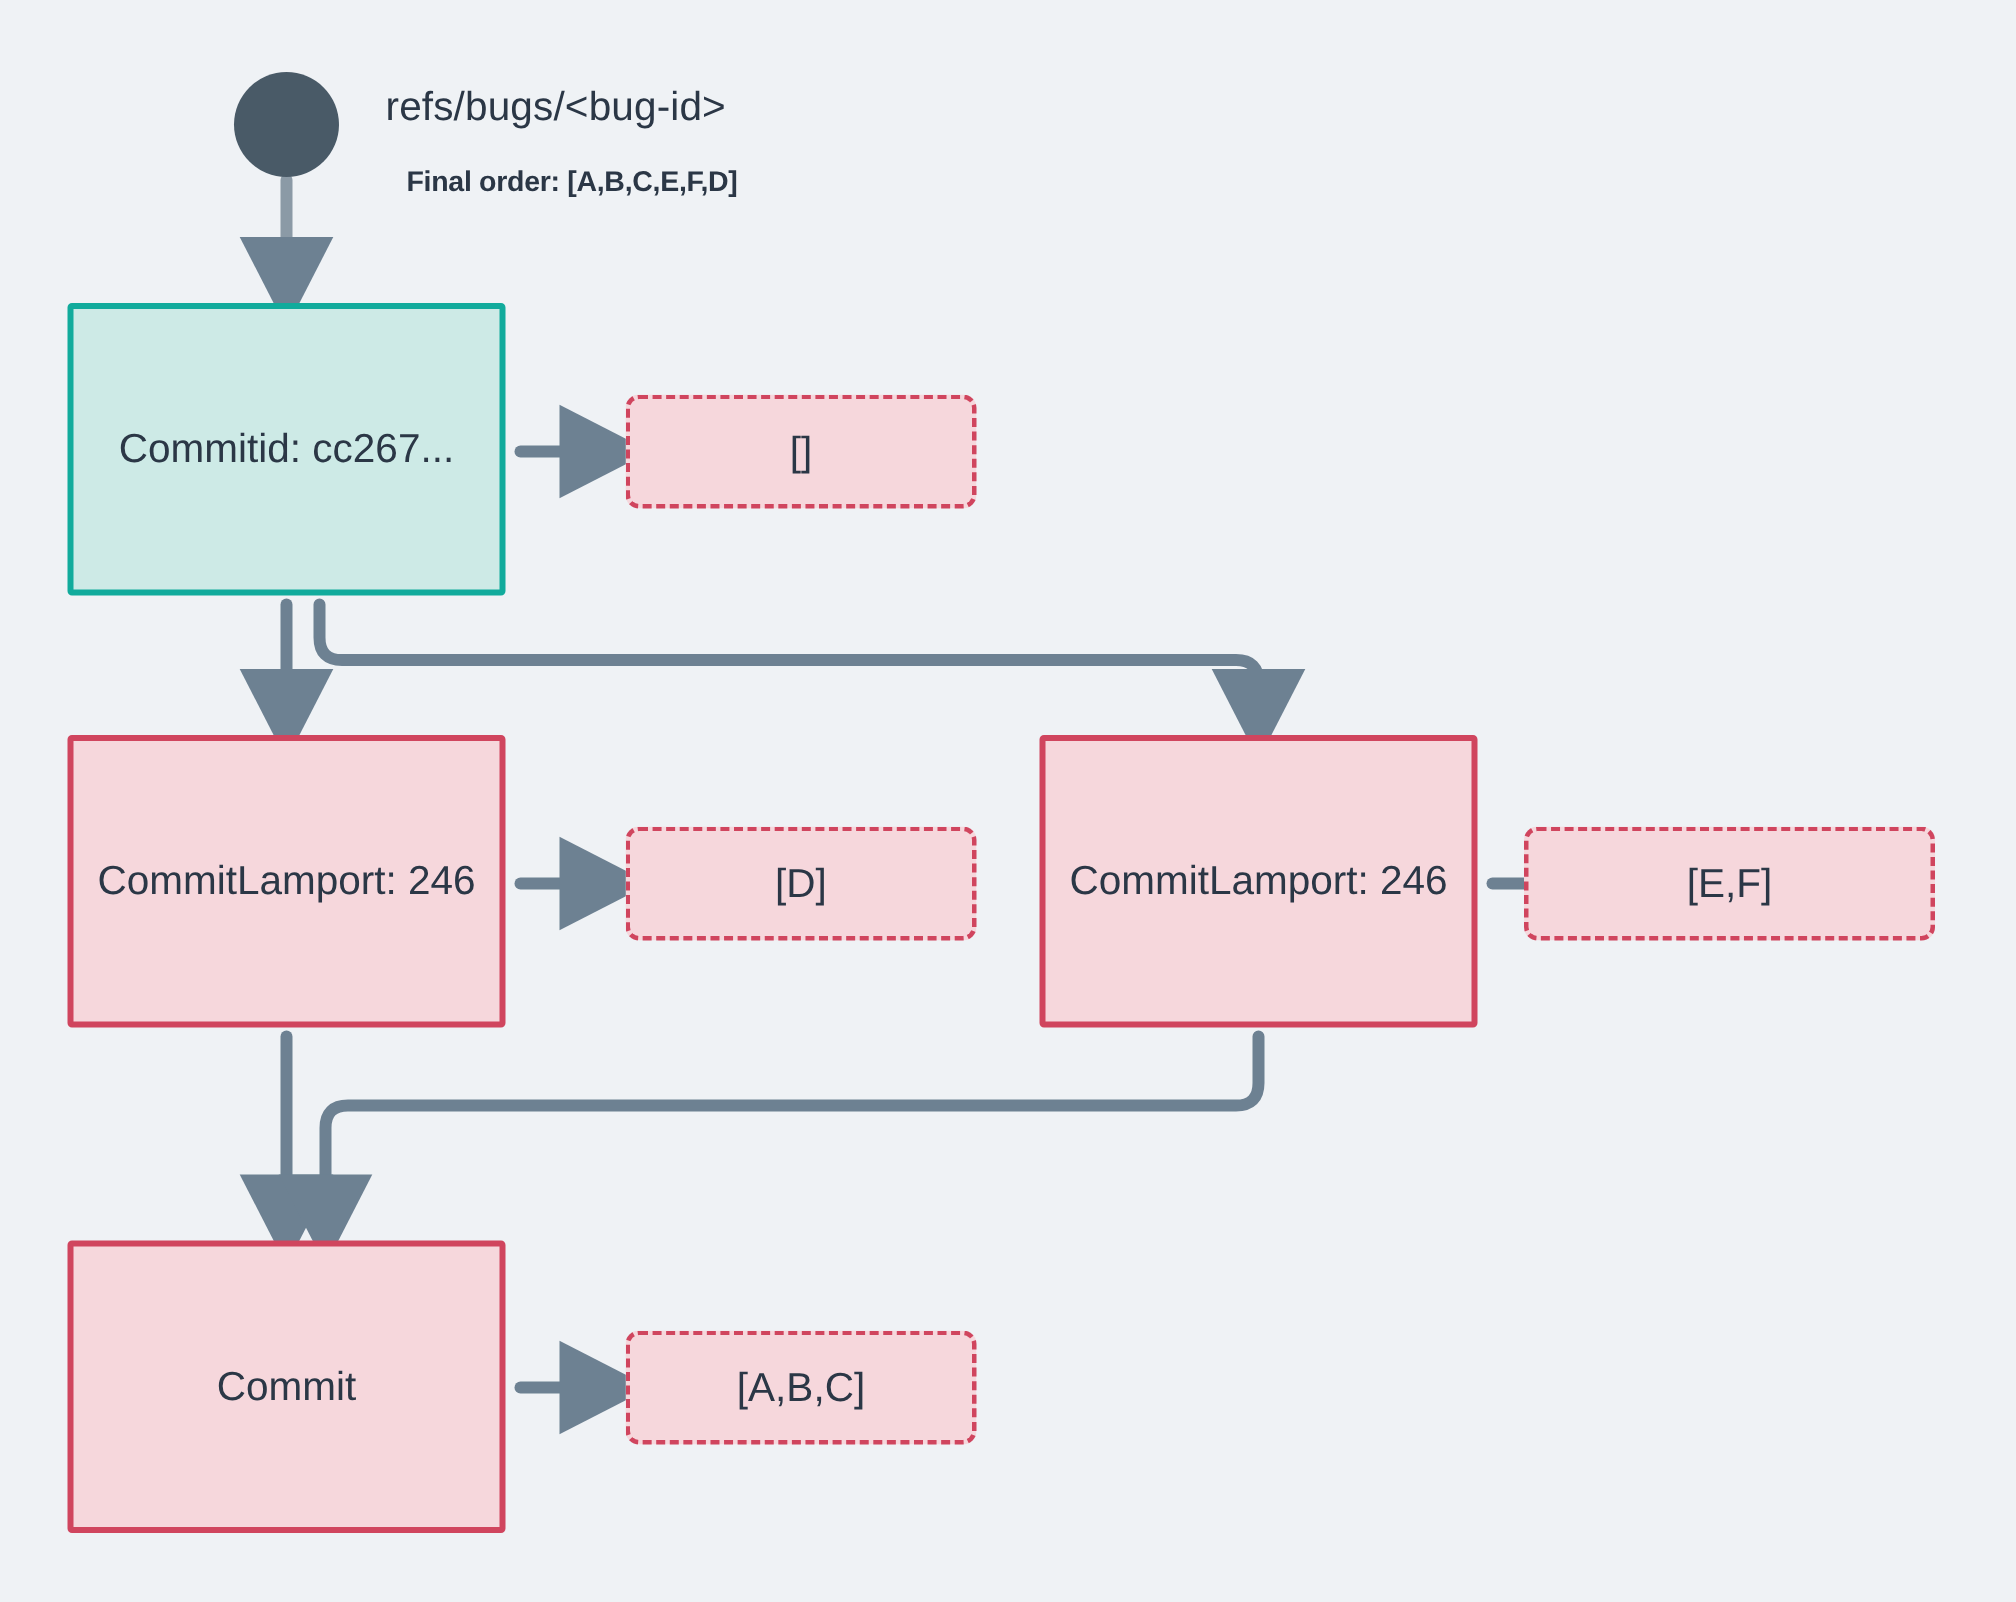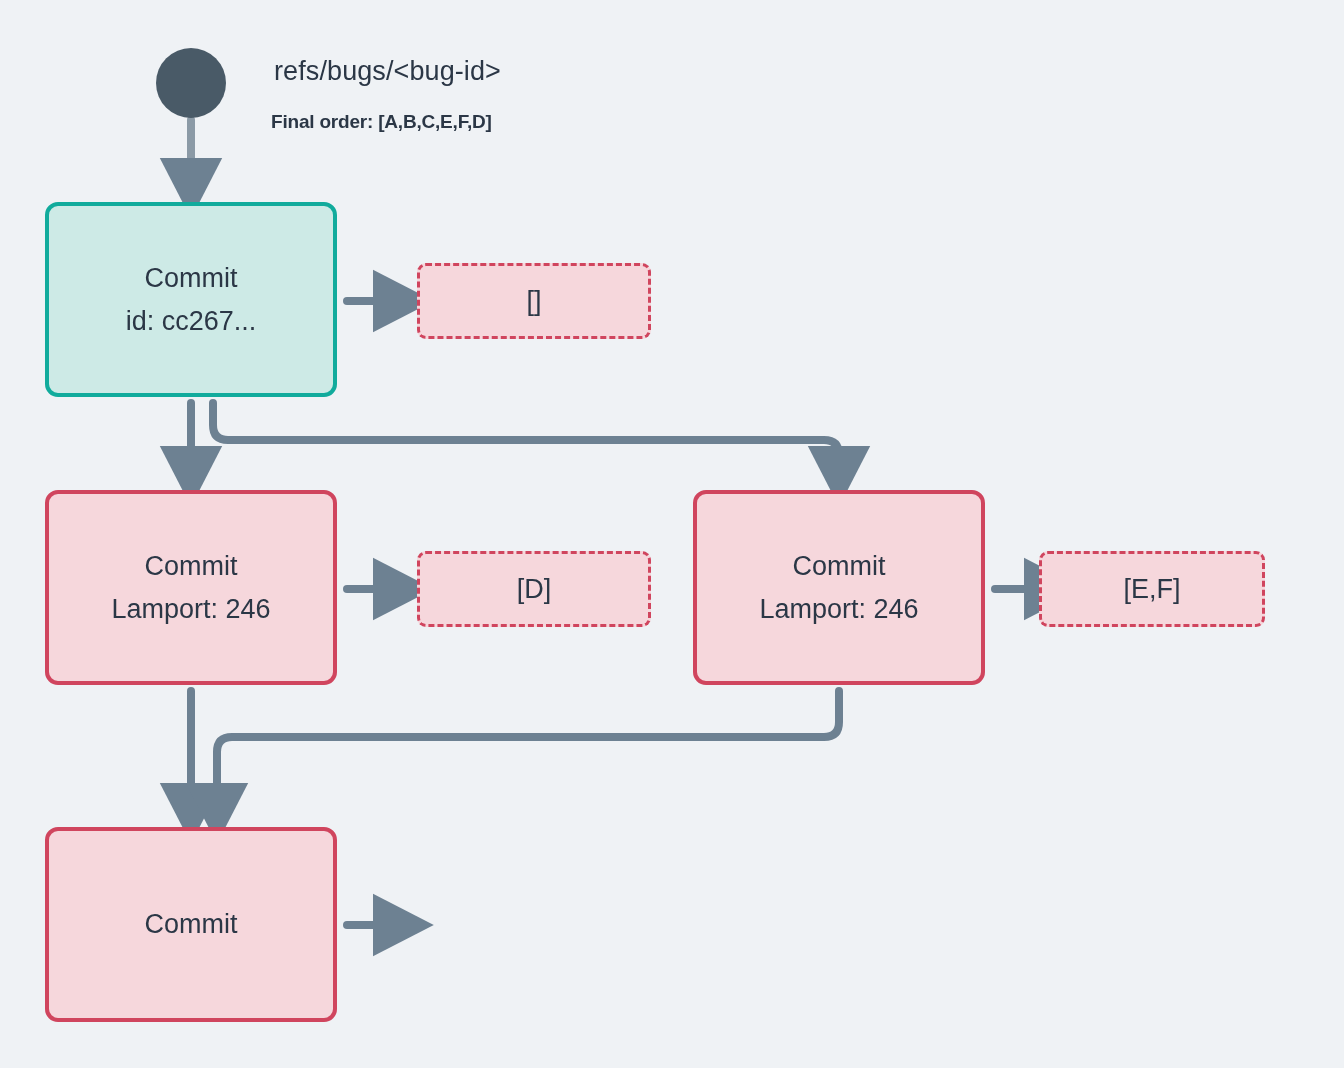--- a/index.html
+++ b/index.html
@@ -35,21 +35,21 @@
     top: 48px;
     width: 70px;
     height: 70px;
     border-radius: 50%;
     background: #495a67;
   }
 
   
   .ref-label {
     position: absolute;
-    left: 274px;
+    left: 257px;
     top: 56px;
     font-size: 27px;
     color: #2b3746;
     letter-spacing: .1px;
     white-space: nowrap;
   }
   .order-label {
     position: absolute;
     left: 271px;
     top: 111px;
@@ -57,25 +57,25 @@
     font-weight: bold;
     color: #2b3746;
     letter-spacing: -.2px;
     white-space: nowrap;
   }
 
   
   .commit {
     position: absolute;
     box-sizing: border-box;
-    border-radius: 13px;
+    border-radius: 3px;
     border-width: 4px;
     border-style: solid;
     display: flex;
-    flex-direction: column;
+    flex-direction: row;
     align-items: center;
     justify-content: center;
     color: #2b3746;
     font-size: 27px;
     line-height: 1.0;
   }
   .commit .ln {
     display: block;
     padding: 8px 0;
     white-space: nowrap;
@@ -103,21 +103,21 @@
     border-radius: 9px;
     display: flex;
     align-items: center;
     justify-content: center;
     color: #2b3746;
     font-size: 27px;
     white-space: nowrap;
   }
   #ops-cc267 { left: 417px;  top: 263px; width: 234px; height: 76px; }
   #ops-9d91d { left: 417px;  top: 551px; width: 234px; height: 76px; }
-  #ops-5ed52 { left: 1039px; top: 551px; width: 226px; height: 76px; }
+  #ops-5ed52 { left: 1016px; top: 551px; width: 274px; height: 76px; }
   #ops-a547a { left: 417px;  top: 887px; width: 234px; height: 76px; }
 </style>
 </head>
 <body>
 
 <div id="stage">
 
   <svg id="edges" viewBox="0 0 1344 1068" width="1344" height="1068">
     <defs>
       <marker id="ah" markerWidth="9" markerHeight="9" refX="4.6" refY="4.5" orient="auto" markerUnits="strokeWidth">
@@ -161,14 +161,15 @@
     <span class="ln">Lamport: 246</span>
   </div>
 
   <div class="commit pink" id="node-a547a">
     <span class="ln">Commit</span>
   </div>
 
   <div class="oplist" id="ops-cc267">[]</div>
   <div class="oplist" id="ops-9d91d">[D]</div>
   <div class="oplist" id="ops-5ed52">[E,F]</div>
+  <div class="oplist" id="ops-a547a">[A,B,C]</div>
 
 </div>
 
 </body></html>

